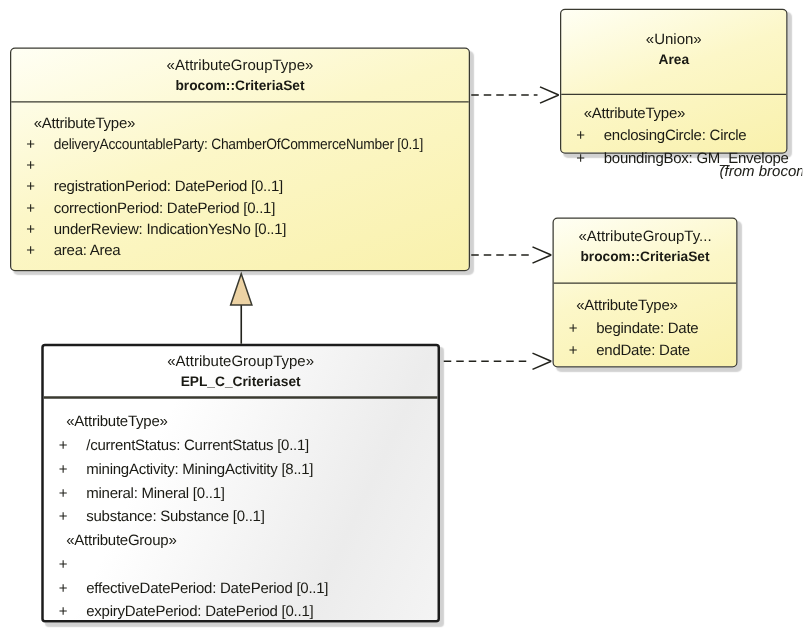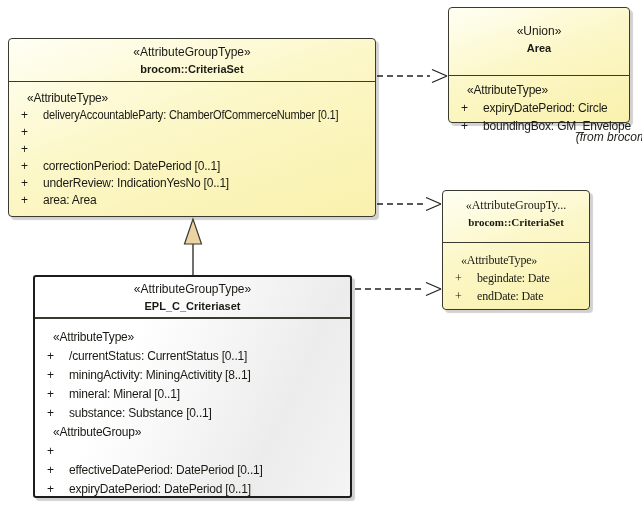--- a/index.html
+++ b/index.html
@@ -43,41 +43,41 @@
 
   <div class="uml-box yellow b-criteria" style="left:8px;top:38px;width:368px;height:179px;">
     <div class="box-header" style="height:43px;padding-top:5px;">
       <div class="stereo">«AttributeGroupType»</div>
       <div class="cls-name">brocom::CriteriaSet</div>
     </div>
     <div class="box-body" style="padding-top:8px;">
       <div class="row group"><span class="txt">«AttributeType»</span></div>
       <div class="row squeeze"><span class="vis">+</span><span class="txt">deliveryAccountableParty: ChamberOfCommerceNumber [0.1]</span></div>
       <div class="row"><span class="vis">+</span></div>
-      <div class="row"><span class="vis">+</span></div>
+      <div class="row"><span class="vis">+</span><span class="txt">registrationPeriod: DatePeriod [0..1]</span></div>
       <div class="row"><span class="vis">+</span><span class="txt">correctionPeriod: DatePeriod [0..1]</span></div>
       <div class="row"><span class="vis">+</span><span class="txt">underReview: IndicationYesNo [0..1]</span></div>
       <div class="row"><span class="vis">+</span><span class="txt">area: Area</span></div>
     </div>
   </div>
 
   <div class="uml-box yellow b-area" style="left:448px;top:7px;width:182px;height:116px;">
     <div class="box-header" style="height:68px;padding-top:15px;">
       <div class="stereo">«Union»</div>
       <div class="cls-name">Area</div>
     </div>
     <div class="box-body" style="padding-top:5px;">
       <div class="row group"><span class="txt">«AttributeType»</span></div>
-      <div class="row"><span class="vis">+</span><span class="txt">expiryDatePeriod: Circle</span></div>
+      <div class="row"><span class="vis">+</span><span class="txt">enclosingCircle: Circle</span></div>
       <div class="row"><span class="vis">+</span><span class="txt">boundingBox: GM_Envelope</span></div>
     </div>
   </div>
   <div class="from-note">(from brocom)</div>
 
-  <div class="uml-box yellow b-date" style="left:442px;top:190px;width:148px;height:120px;font-family:Liberation Serif, serif;">
+  <div class="uml-box yellow b-date" style="left:442px;top:174px;width:148px;height:120px;">
     <div class="box-header" style="height:52px;padding-top:6px;">
       <div class="stereo">«AttributeGroupTy...</div>
       <div class="cls-name">brocom::CriteriaSet</div>
     </div>
     <div class="box-body" style="padding-top:8px;">
       <div class="row group"><span class="txt">«AttributeType»</span></div>
       <div class="row"><span class="vis">+</span><span class="txt">begindate: Date</span></div>
       <div class="row"><span class="vis">+</span><span class="txt">endDate: Date</span></div>
     </div>
   </div>

